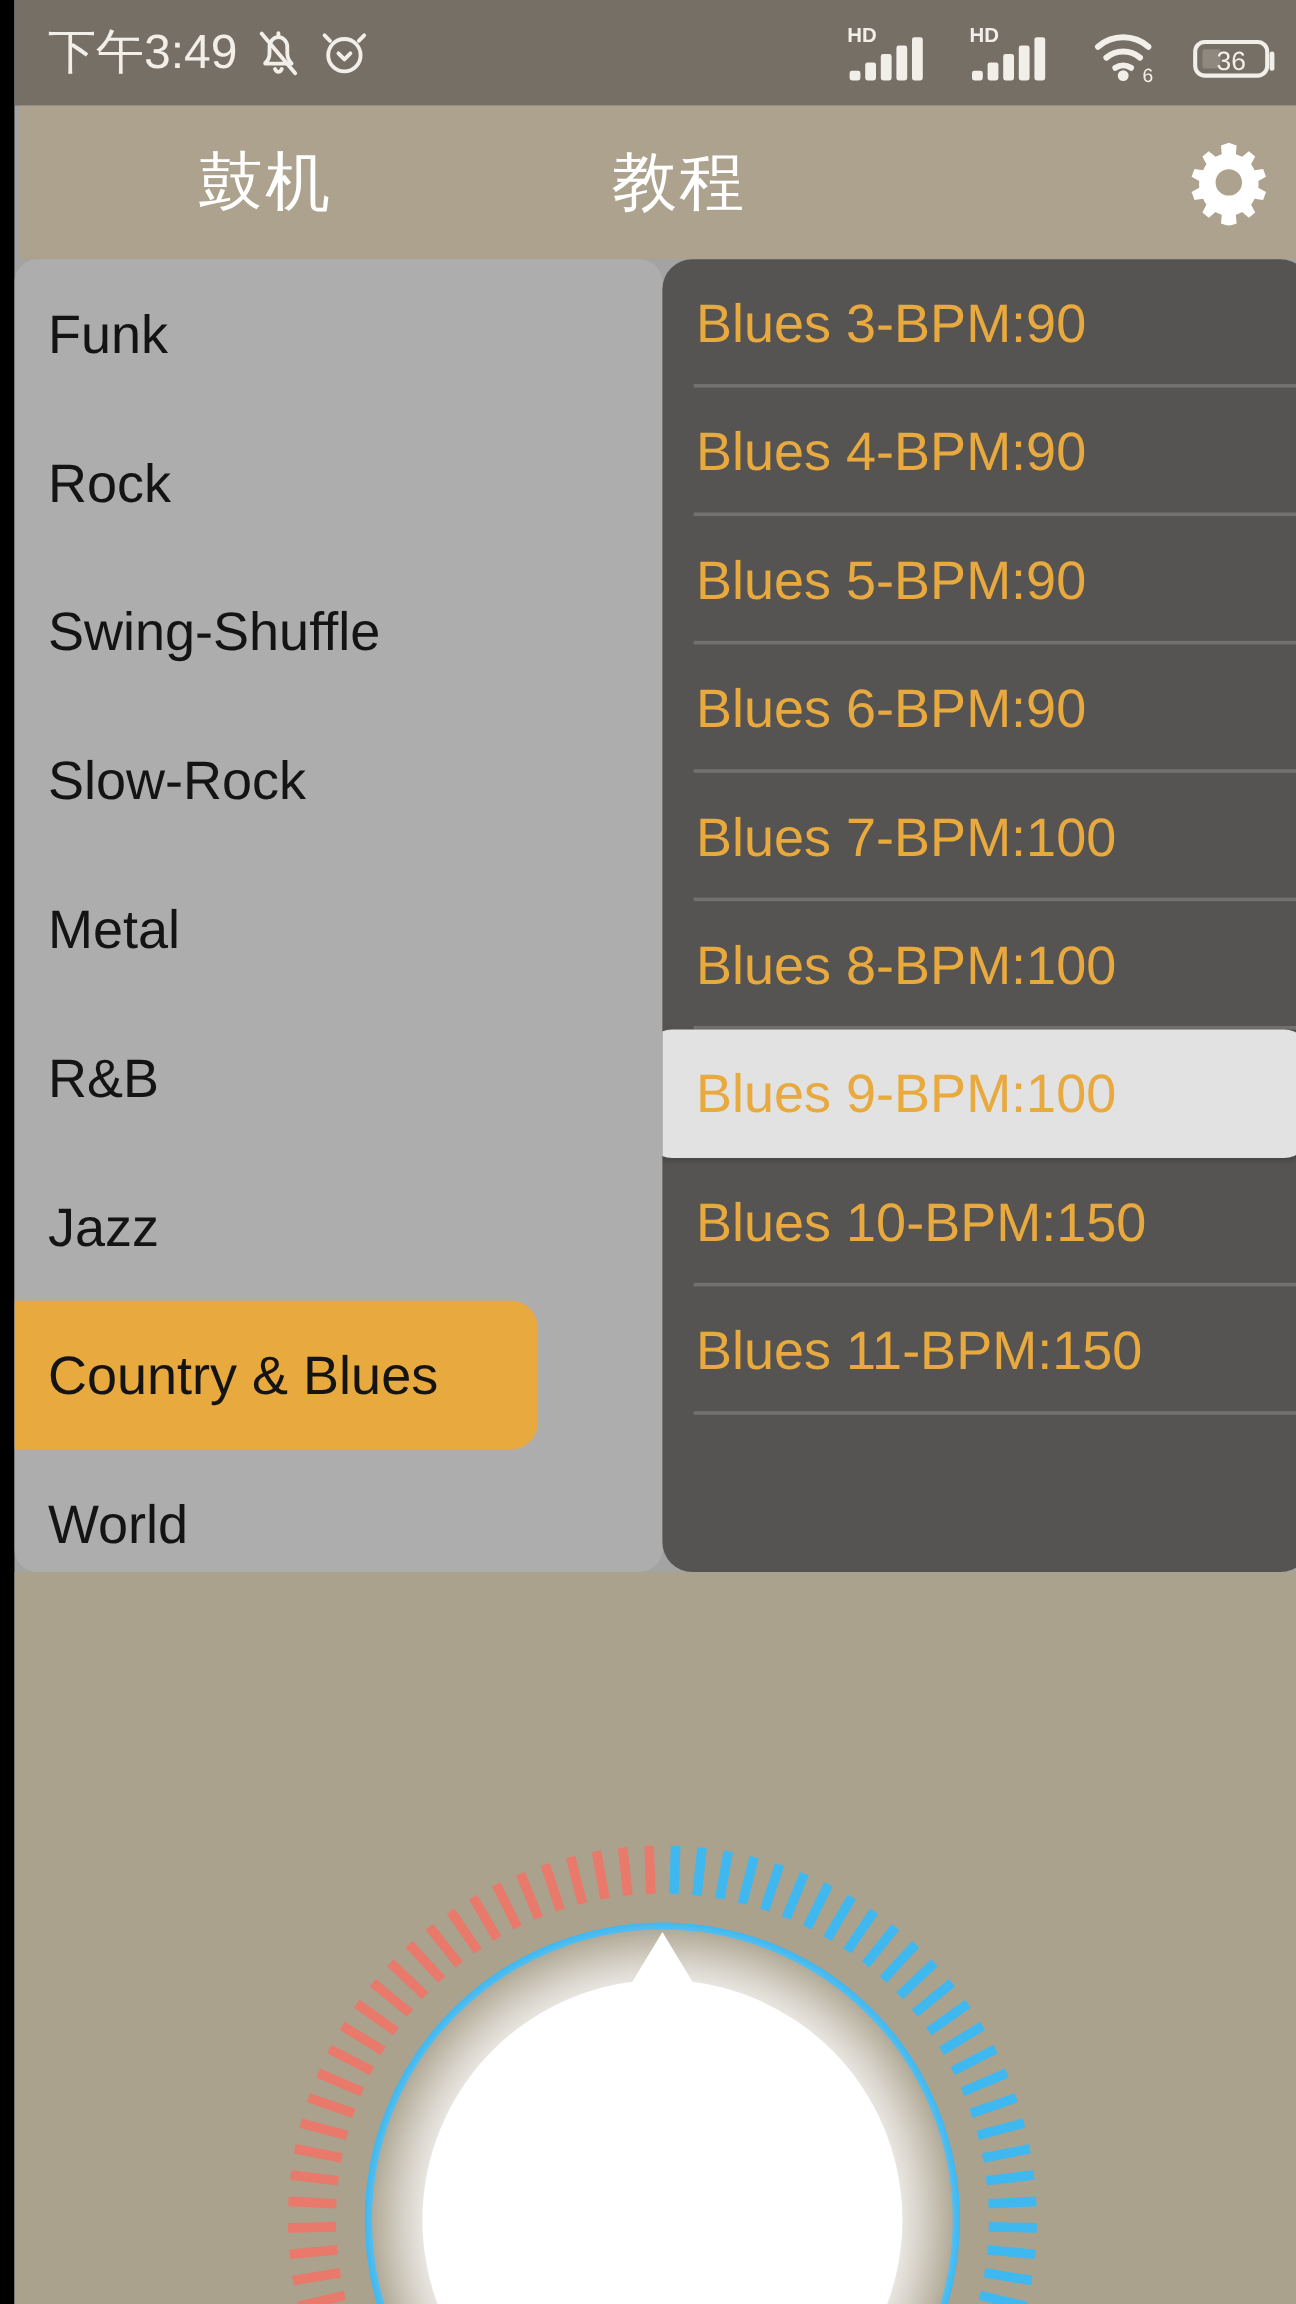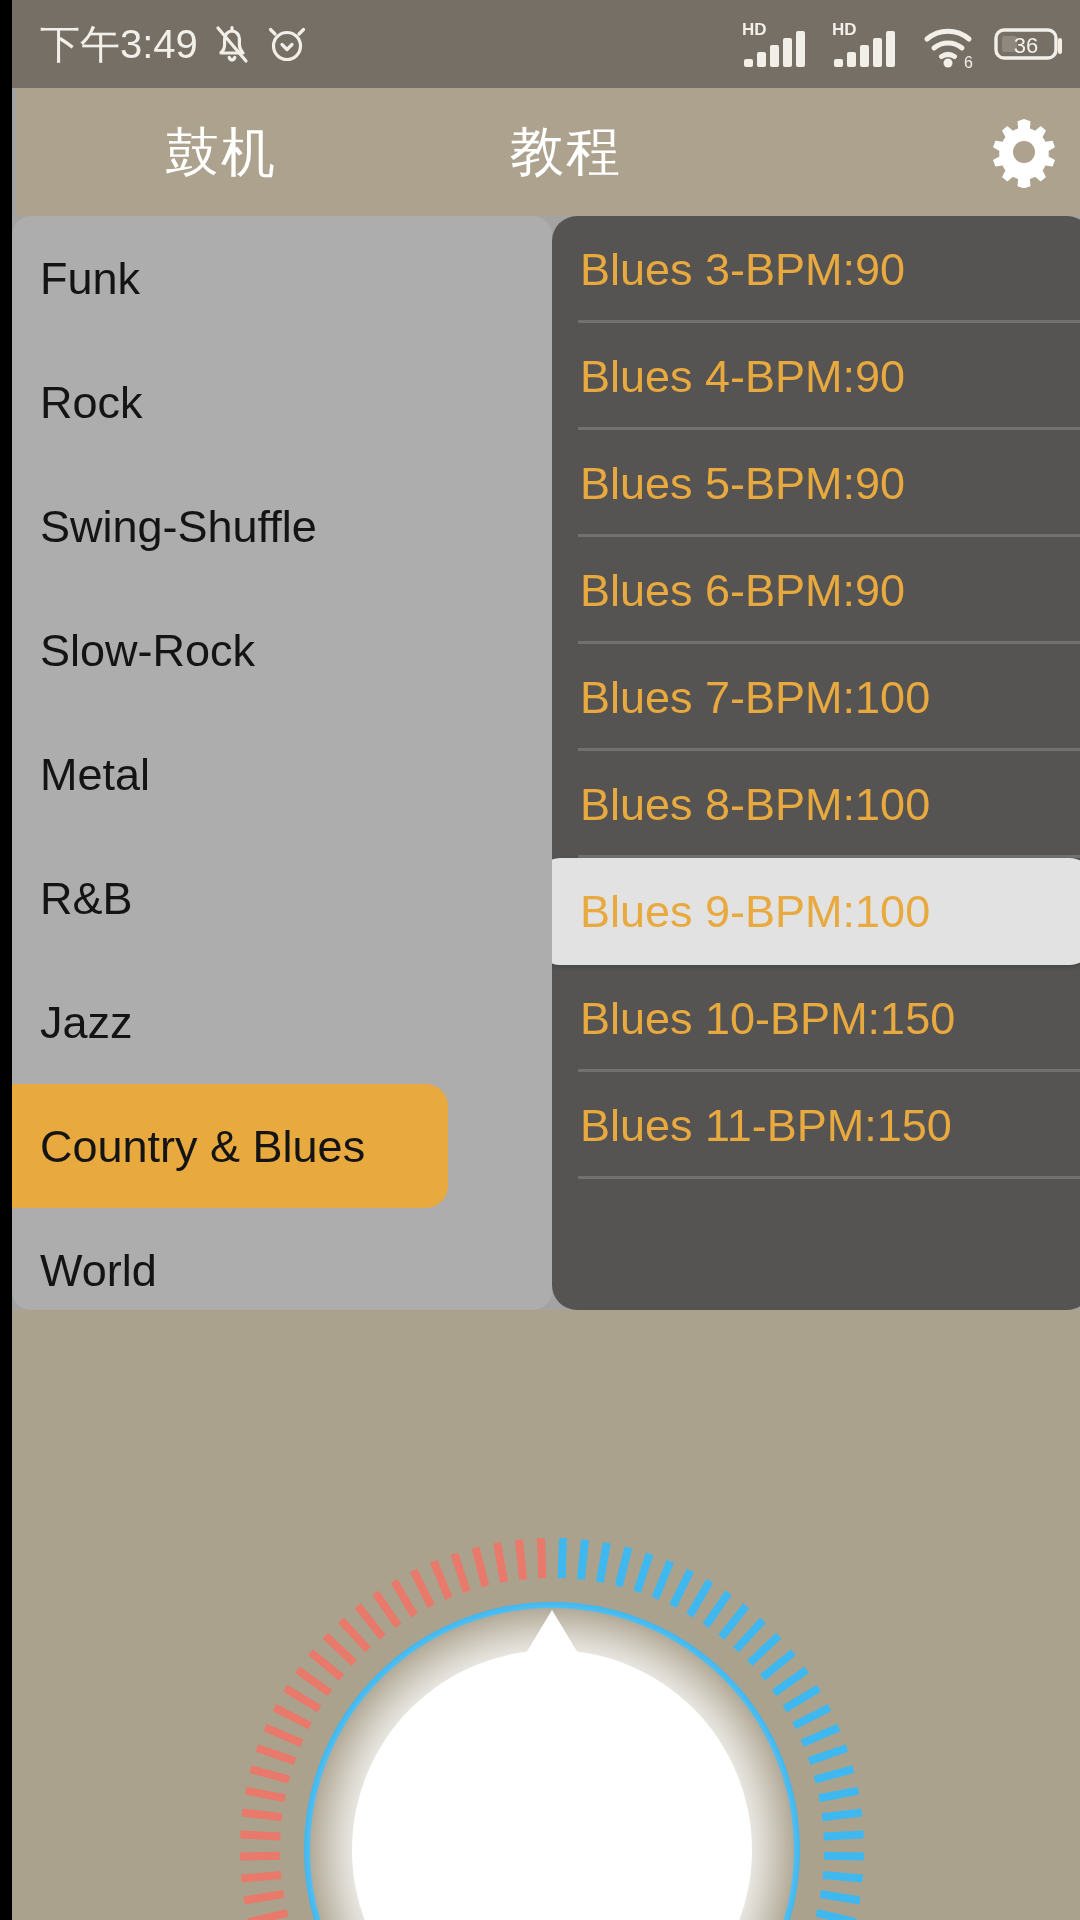--- a/index.html
+++ b/index.html
@@ -39,22 +39,22 @@
   }
   .status-time {
     color: #F2EFE9;
     font-size: 40px;
     letter-spacing: 0px;
     line-height: 1;
     white-space: nowrap;
   }
   .status-right {
     display: flex;
-    align-items: center;
-    gap: 16px;
+    align-items: flex-end;
+    gap: 28px;
   }
   .ic { display: block; }
 
   
   #tab-bar {
     position: absolute;
     left: 4px; top: 88px;
     width: 1080px;
     height: 128px;
     background: #ACA28D;
@@ -62,21 +62,21 @@
   .tab {
     position: absolute;
     top: 0;
     height: 128px;
     display: flex;
     align-items: center;
     justify-content: center;
     cursor: pointer;
   }
   #tab-0 { left: 60px; width: 290px; }
-  #tab-1 { left: 405px; width: 290px; font-family: Liberation Serif, serif; }
+  #tab-1 { left: 405px; width: 290px; }
   .tab-label {
     color: #FFFFFF;
     font-size: 54px;
     line-height: 1;
     letter-spacing: 2px;
   }
   #tab-indicator {
     position: absolute;
     left: 120px;
     top: 202px;

